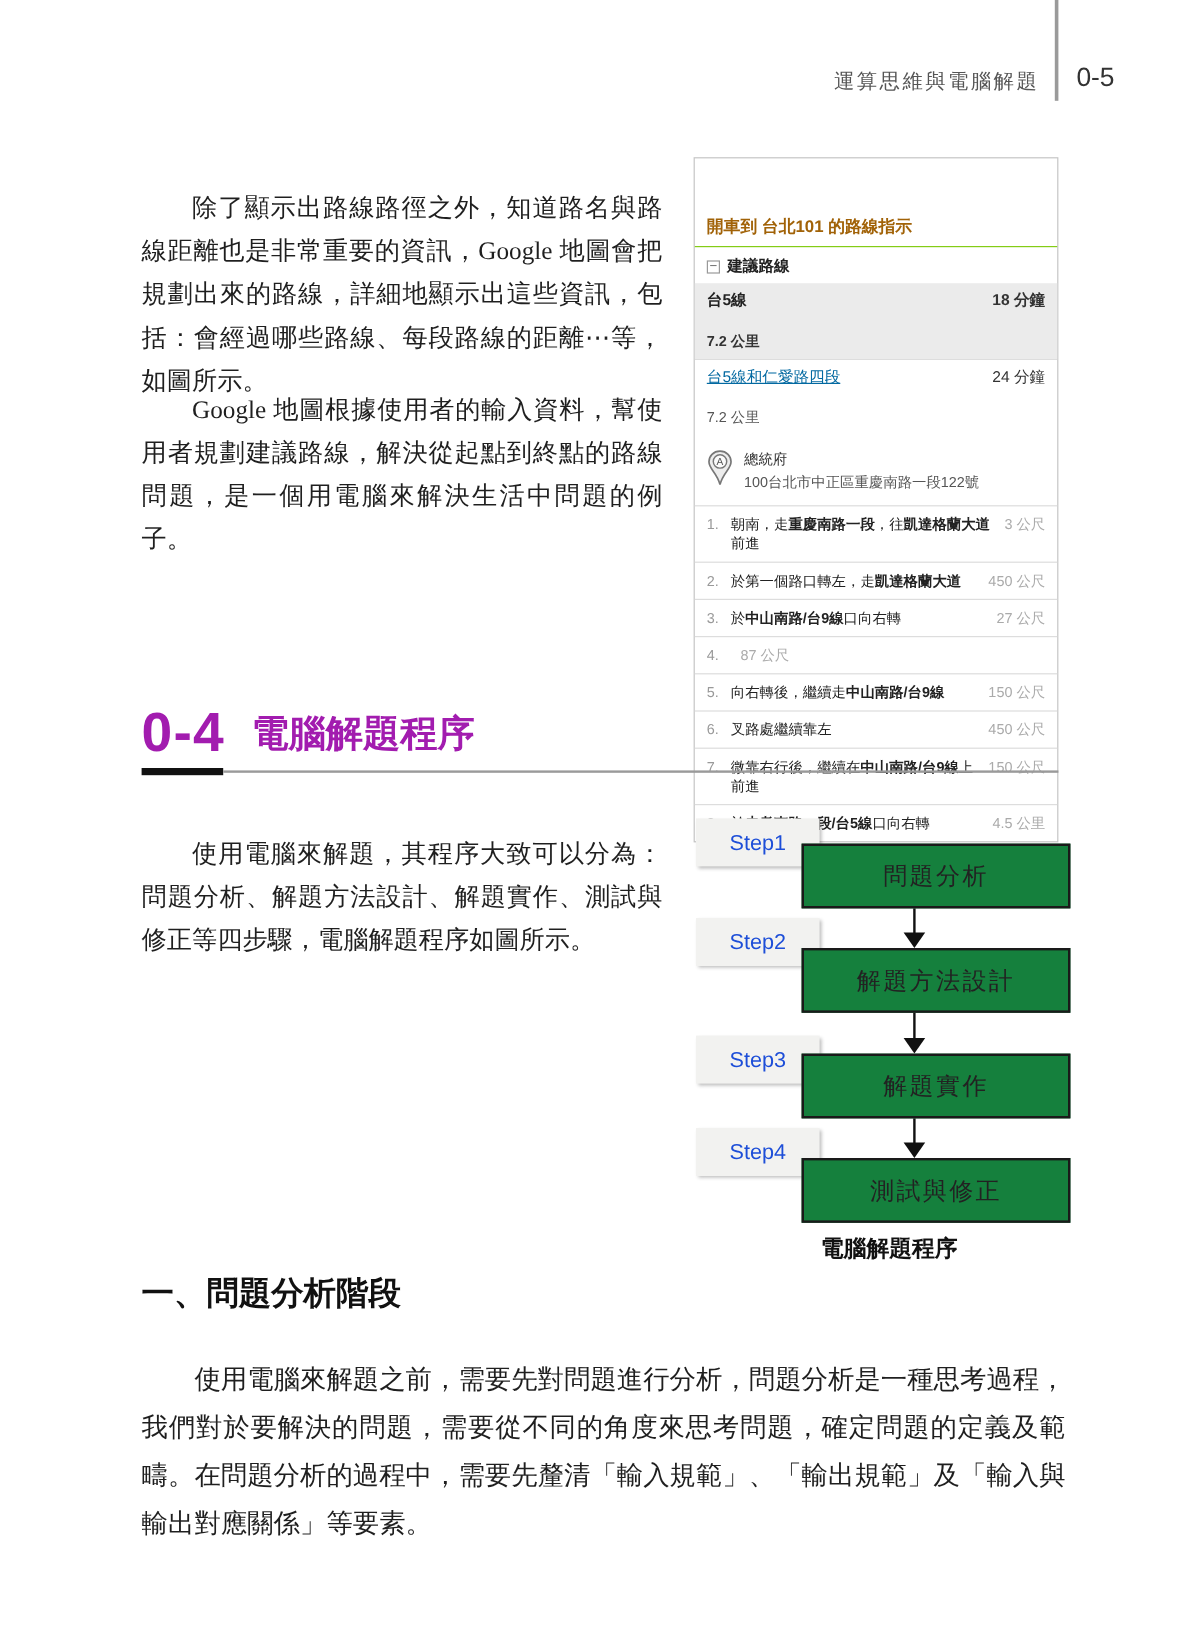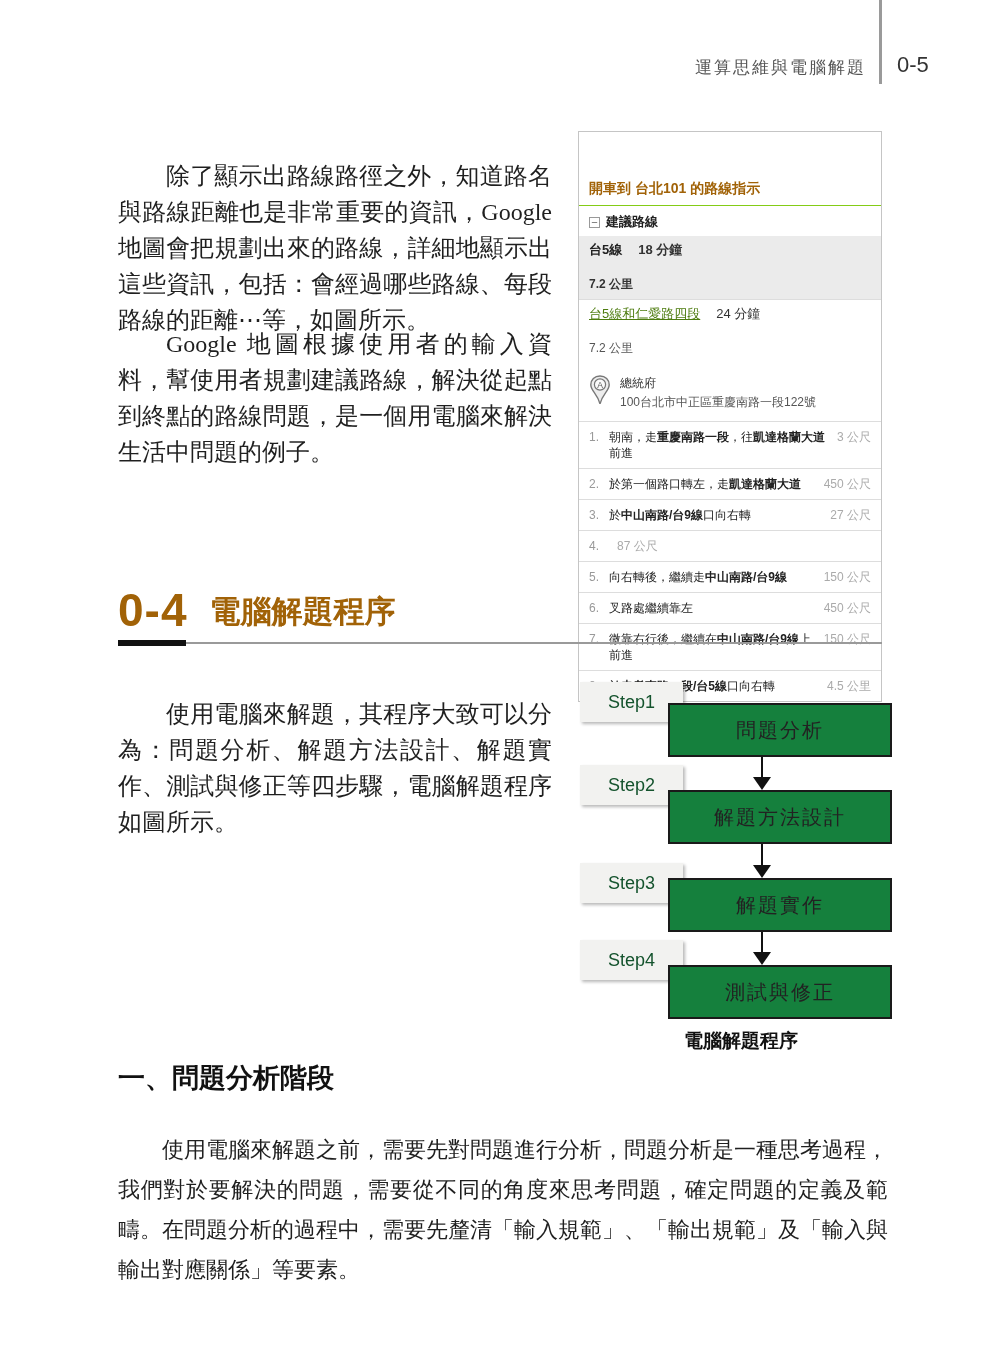--- a/index.html
+++ b/index.html
@@ -7,75 +7,75 @@
         font-family:"Liberation Serif","DejaVu Serif",serif;color:#1f1f1f;}
 
   
   .header-title{position:absolute;top:56px;left:578px;width:288px;text-align:right;
     font-family:"Liberation Sans","DejaVu Sans",sans-serif;font-size:17px;color:#555;letter-spacing:2px;}
   .header-rule{position:absolute;left:879px;top:0;width:3px;height:84px;background:#9a9a9a;}
   .page-number{position:absolute;left:897px;top:52px;font-family:"Liberation Sans","DejaVu Sans",sans-serif;
     font-size:22px;color:#333;}
 
   
-  .para{position:absolute;left:118px;width:434px;font-size:24px;line-height:36px;
+  .para{position:absolute;left:118px;width:434px;font-size:21px;line-height:36px;
     text-align:justify;text-indent:2em;color:#1f1f1f;}
   #p1{top:134px;}
   #p2{top:302px;}
   #p3{top:672px;}
   .para-wide{position:absolute;left:118px;top:1108px;width:770px;font-size:22px;line-height:40px;
     text-align:justify;text-indent:2em;color:#1f1f1f;}
 
   
   .sec-head{position:absolute;left:118px;top:586px;display:flex;align-items:flex-end;gap:22px;
-    font-family:"Liberation Sans","DejaVu Sans",sans-serif;color:#a16207;}
+    font-family:"Liberation Sans","DejaVu Sans",sans-serif;color:#a21caf;}
   .sec-num{font-size:46px;font-weight:bold;line-height:48px;letter-spacing:1px;}
   .sec-title{font-size:31px;font-weight:bold;line-height:44px;}
   .sec-rule-black{position:absolute;left:118px;top:640px;width:68px;height:6px;background:#111;}
   .sec-rule-gray{position:absolute;left:186px;top:642px;width:696px;height:2px;background:#9a9a9a;}
 
   
   .subsec{position:absolute;left:118px;top:1060px;font-family:"Liberation Sans","DejaVu Sans",sans-serif;
     font-size:27px;font-weight:bold;color:#111;}
 
   
   .maps-panel{position:absolute;left:578px;top:131px;width:304px;box-sizing:border-box;
     border:1px solid #c5c5c5;background:#fff;
     font-family:"Liberation Sans","DejaVu Sans",sans-serif;color:#222;}
   .mp-title{padding:8px 10px 7px;font-size:14px;font-weight:bold;color:#a16207;border-bottom:1px solid #84cc16;margin-top:40px;}
   .mp-routes-header{padding:7px 10px 5px;display:flex;align-items:center;gap:6px;
     font-size:13px;font-weight:bold;color:#222;}
   .collapse-box{display:inline-block;width:11px;height:11px;box-sizing:border-box;border:1px solid #999;
     font-size:11px;line-height:8px;text-align:center;color:#666;font-weight:normal;}
   .route-row{padding:5px 10px 6px;}
   .route-row.selected{background:#ebebeb;}
-  .route-line1{display:flex;align-items:baseline;gap:16px;}
+  .route-line1{display:flex;justify-content:space-between;align-items:baseline;gap:16px;}
   .route-name{font-size:13px;font-weight:bold;color:#222;}
-  .route-name.link{font-weight:normal;color:#4d7c0f;text-decoration:underline;}
+  .route-name.link{font-weight:normal;color:#0369a1;text-decoration:underline;}
   .route-duration{font-size:13px;color:#333;}
   .route-row.selected .route-duration{font-weight:bold;}
   .route-dist{font-size:12px;color:#555;margin-top:17px;}
   .route-row.selected .route-dist{font-weight:bold;color:#333;}
   .route-row + .route-row{border-top:1px solid #ddd;}
   .mp-start{display:flex;gap:9px;padding:12px 10px 10px;align-items:flex-start;}
   .start-name{font-size:12px;color:#333;}
   .start-addr{font-size:12px;color:#555;margin-top:2px;}
   .step-row{display:flex;align-items:flex-start;padding:7px 10px;border-top:1px solid #ddd;
     font-size:12px;line-height:16px;}
   .step-num{width:20px;flex:none;color:#999;}
   .step-text{flex:1;color:#222;}
   .step-text b{font-weight:bold;}
   .step-dist{flex:none;margin-left:8px;color:#aaa;white-space:nowrap;}
 
   
   .flowchart{position:absolute;left:578px;top:678px;width:307px;height:380px;
     font-family:"Liberation Sans","DejaVu Sans",sans-serif;}
   .fc-label{position:absolute;left:2px;width:103px;height:40px;background:#f2f2f0;
     box-shadow:2px 2px 3px rgba(0,0,0,0.28);display:flex;align-items:center;justify-content:center;
-    font-size:18px;color:#14532d;}
+    font-size:18px;color:#1d4ed8;}
   .fc-box{position:absolute;left:90px;width:224px;height:54px;background:#15803d;border:2px solid #1a1a1a;
     box-sizing:border-box;display:flex;align-items:center;justify-content:center;
     font-size:20px;color:#222;letter-spacing:2px;}
   .fc-arrow{position:absolute;left:175px;width:18px;}
   .fc-arrow .line{position:absolute;left:8px;top:0;width:2px;background:#111;}
   .fc-arrow .head{position:absolute;left:0;width:0;height:0;
     border-left:9px solid transparent;border-right:9px solid transparent;border-top:13px solid #111;}
   .fc-caption{position:absolute;left:68px;top:350px;width:190px;text-align:center;
     font-size:19px;font-weight:bold;color:#111;}
 

